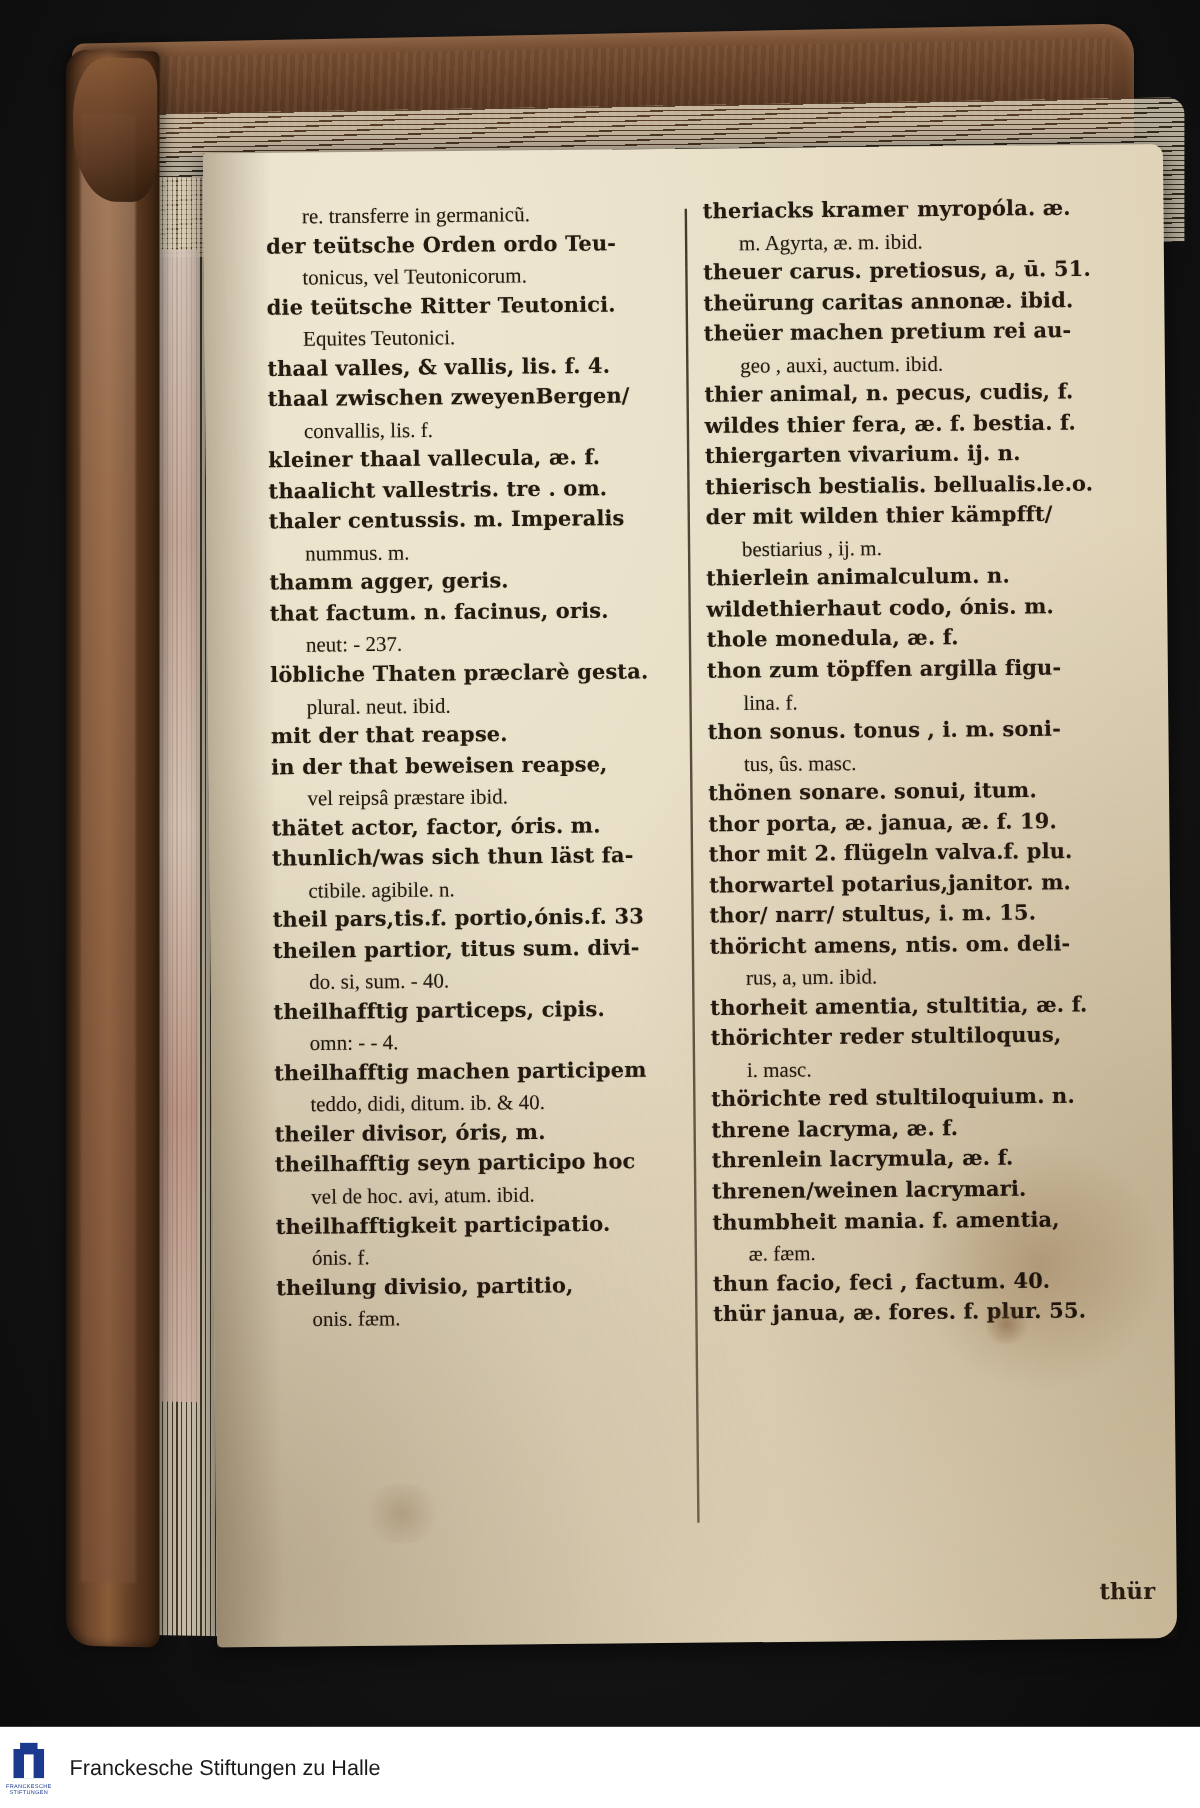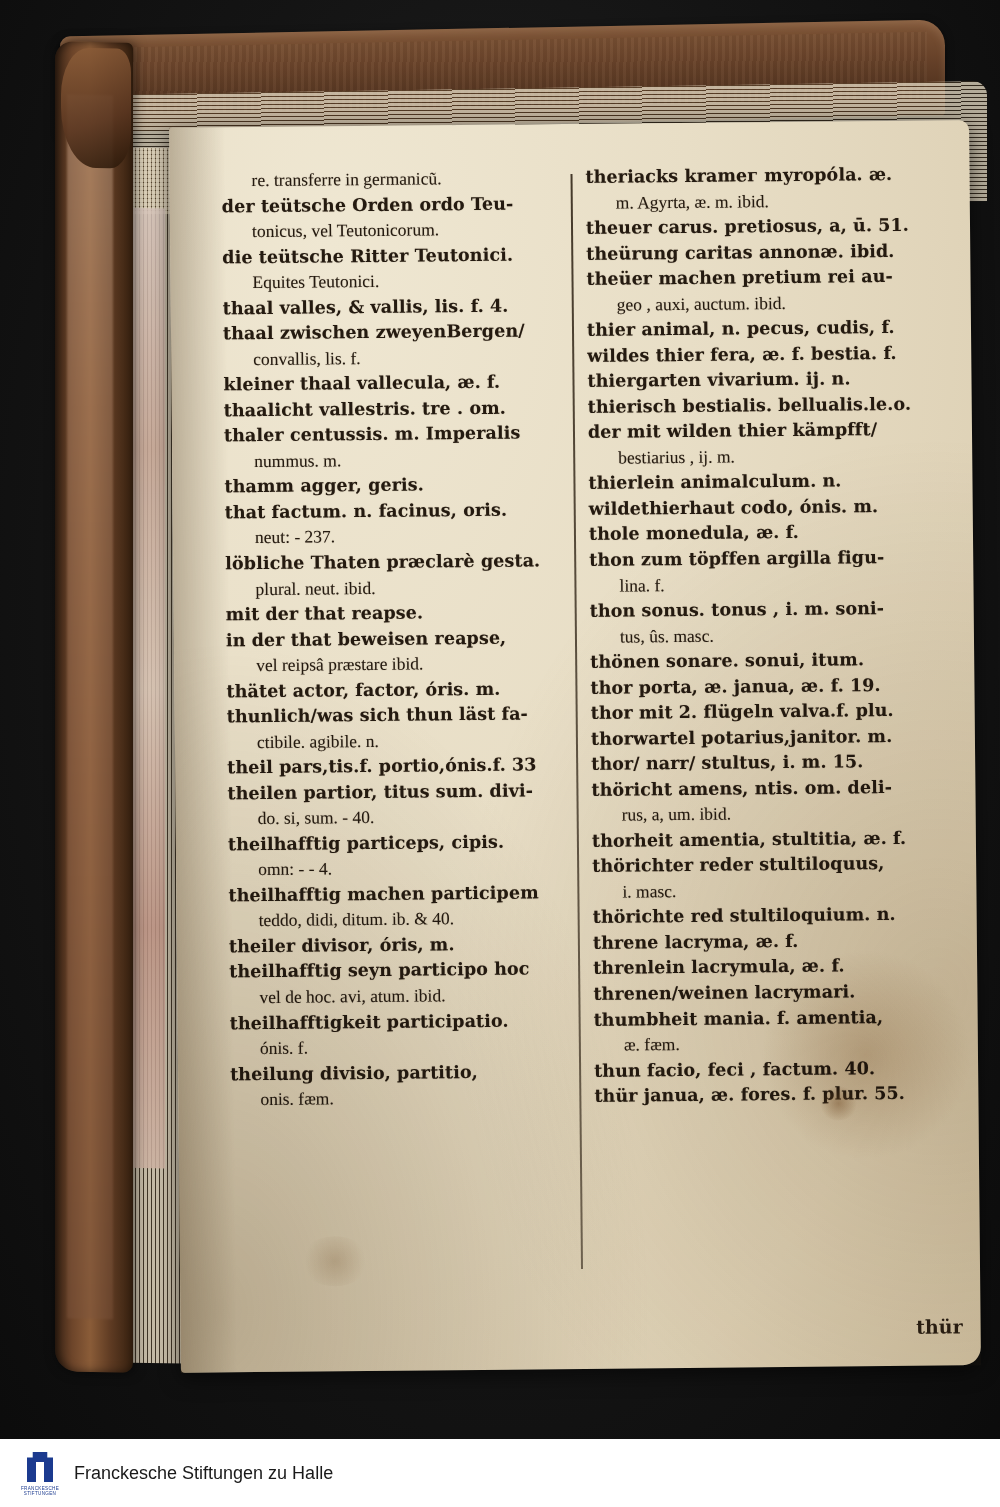--- a/index.html
+++ b/index.html
@@ -236,21 +236,21 @@
   #footer {
     position: absolute;
     left: 0;
     bottom: 0;
     width: 1000px;
     height: 68px;
     background: #ffffff;
     display: flex;
     align-items: center;
     gap: 14px;
-    padding-left: 20px;
+    padding-left: 4px;
     box-sizing: border-box;
   }
   #footer .logo {
     width: 40px;
     height: 46px;
     position: relative;
     flex: none;
   }
   #footer .logo .mark {
     position: absolute;

